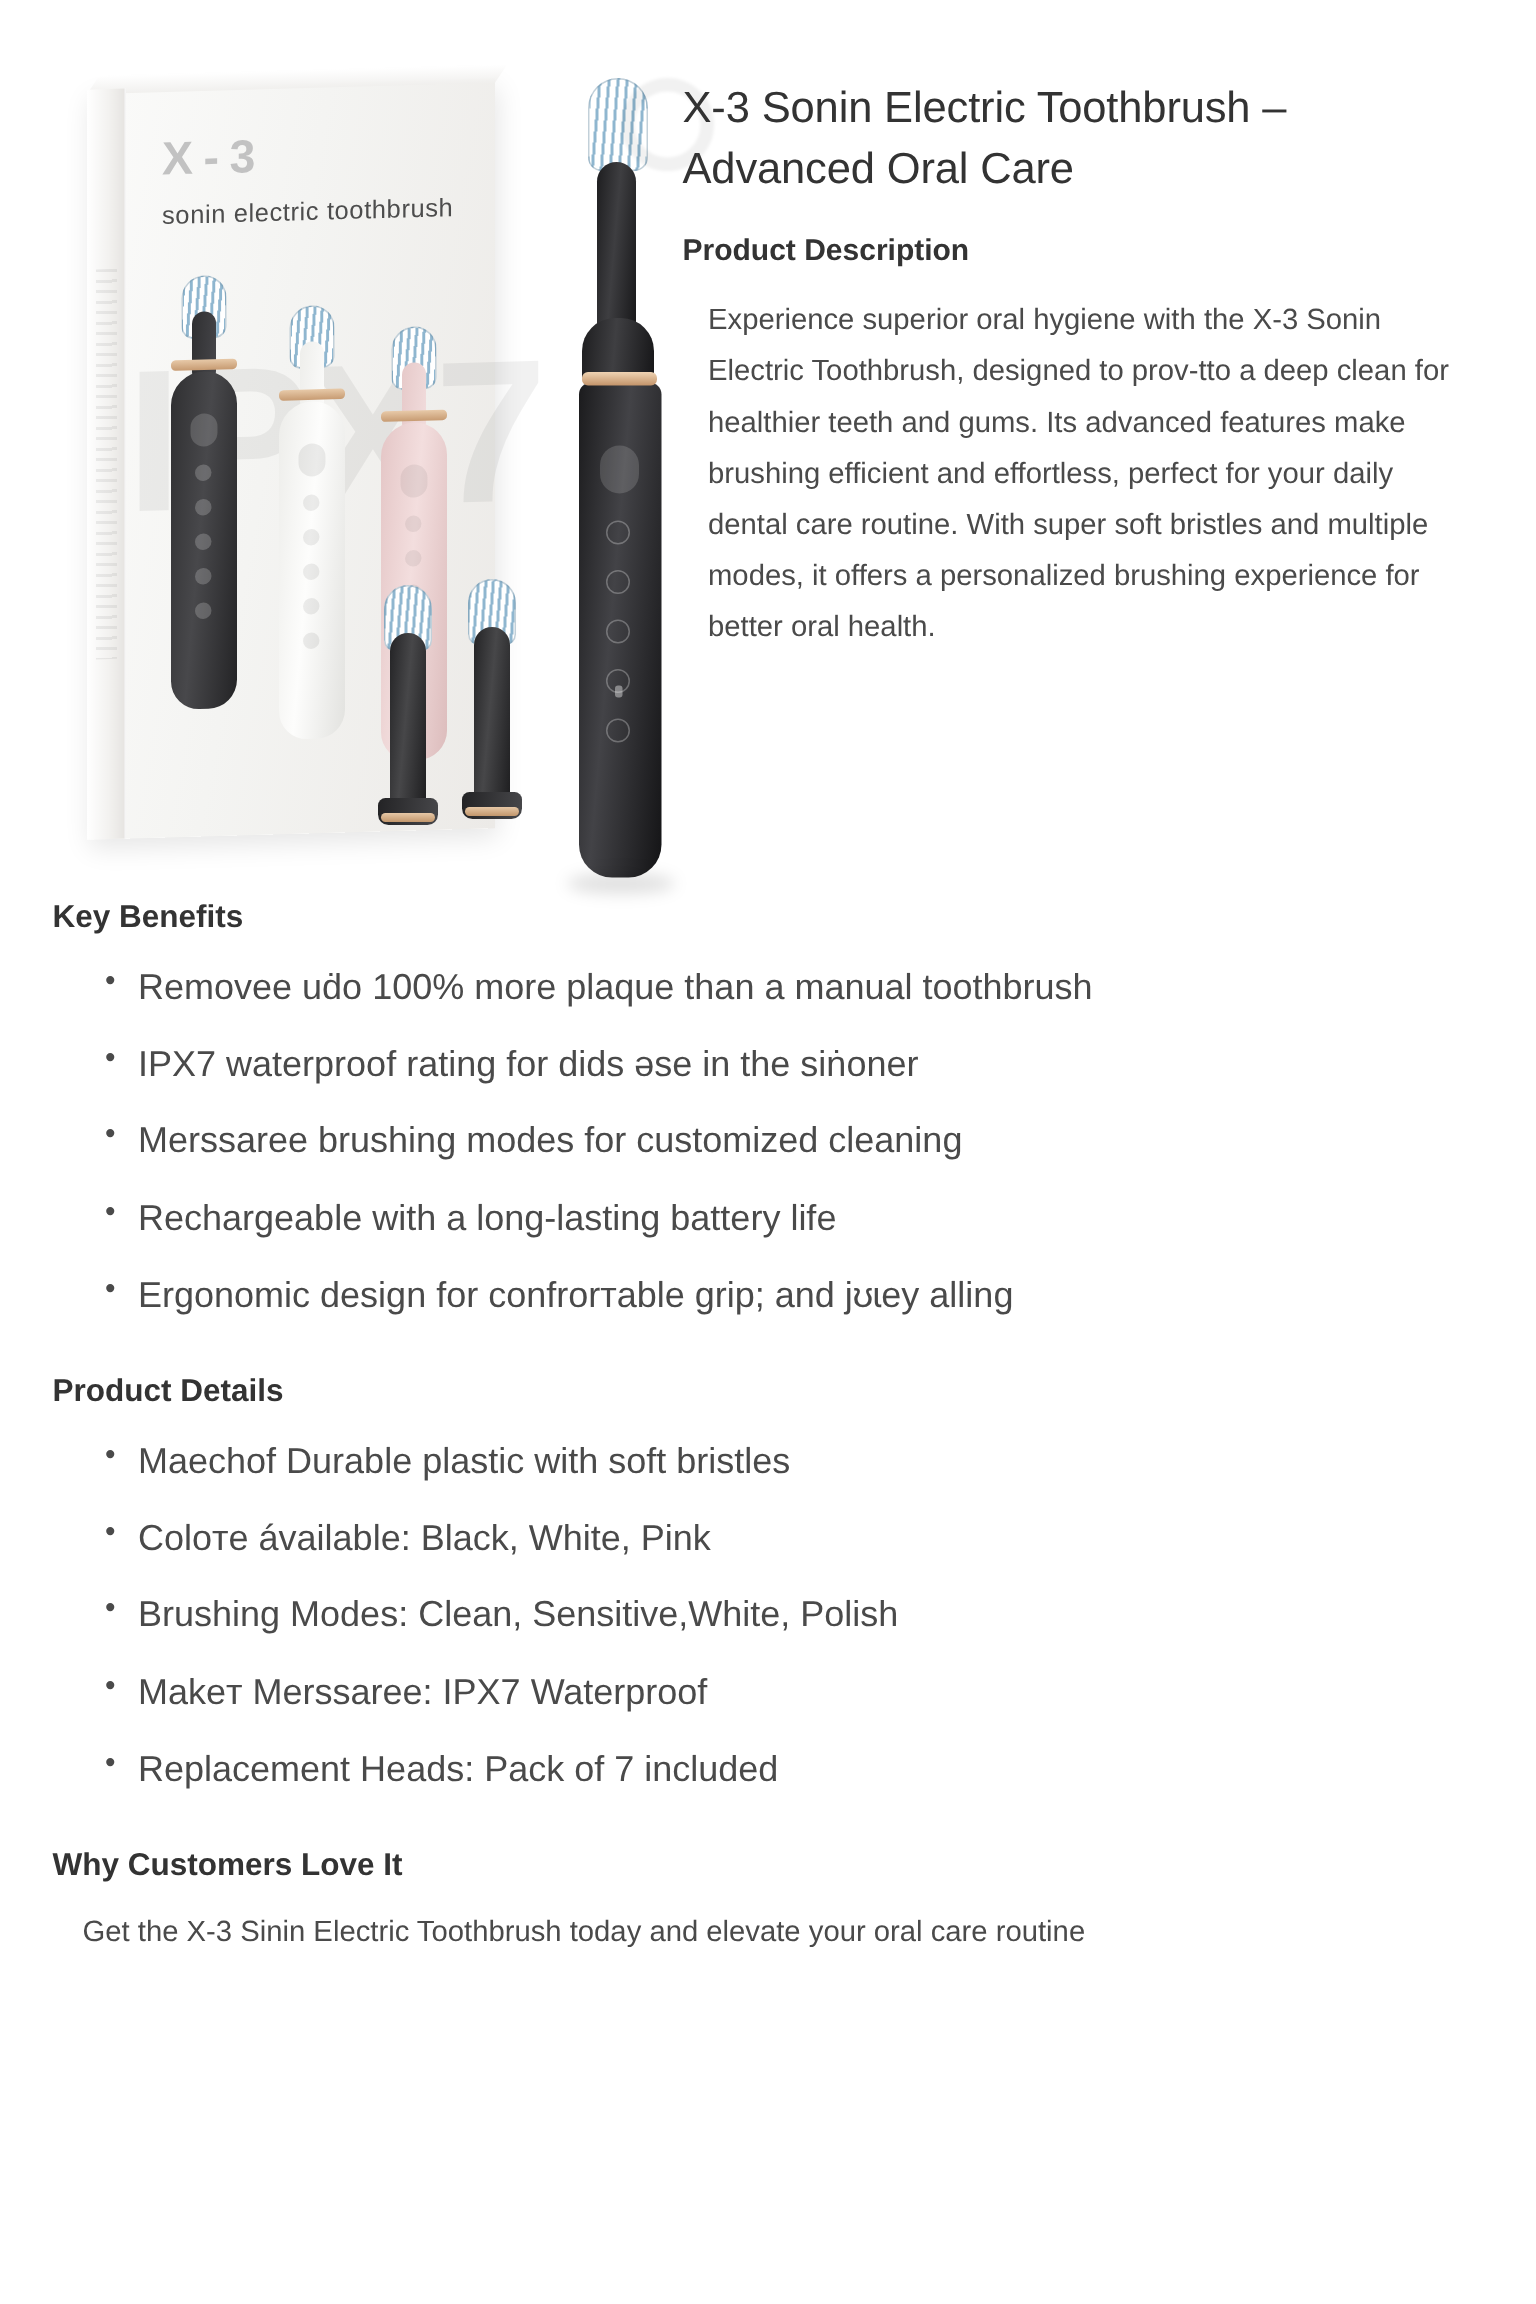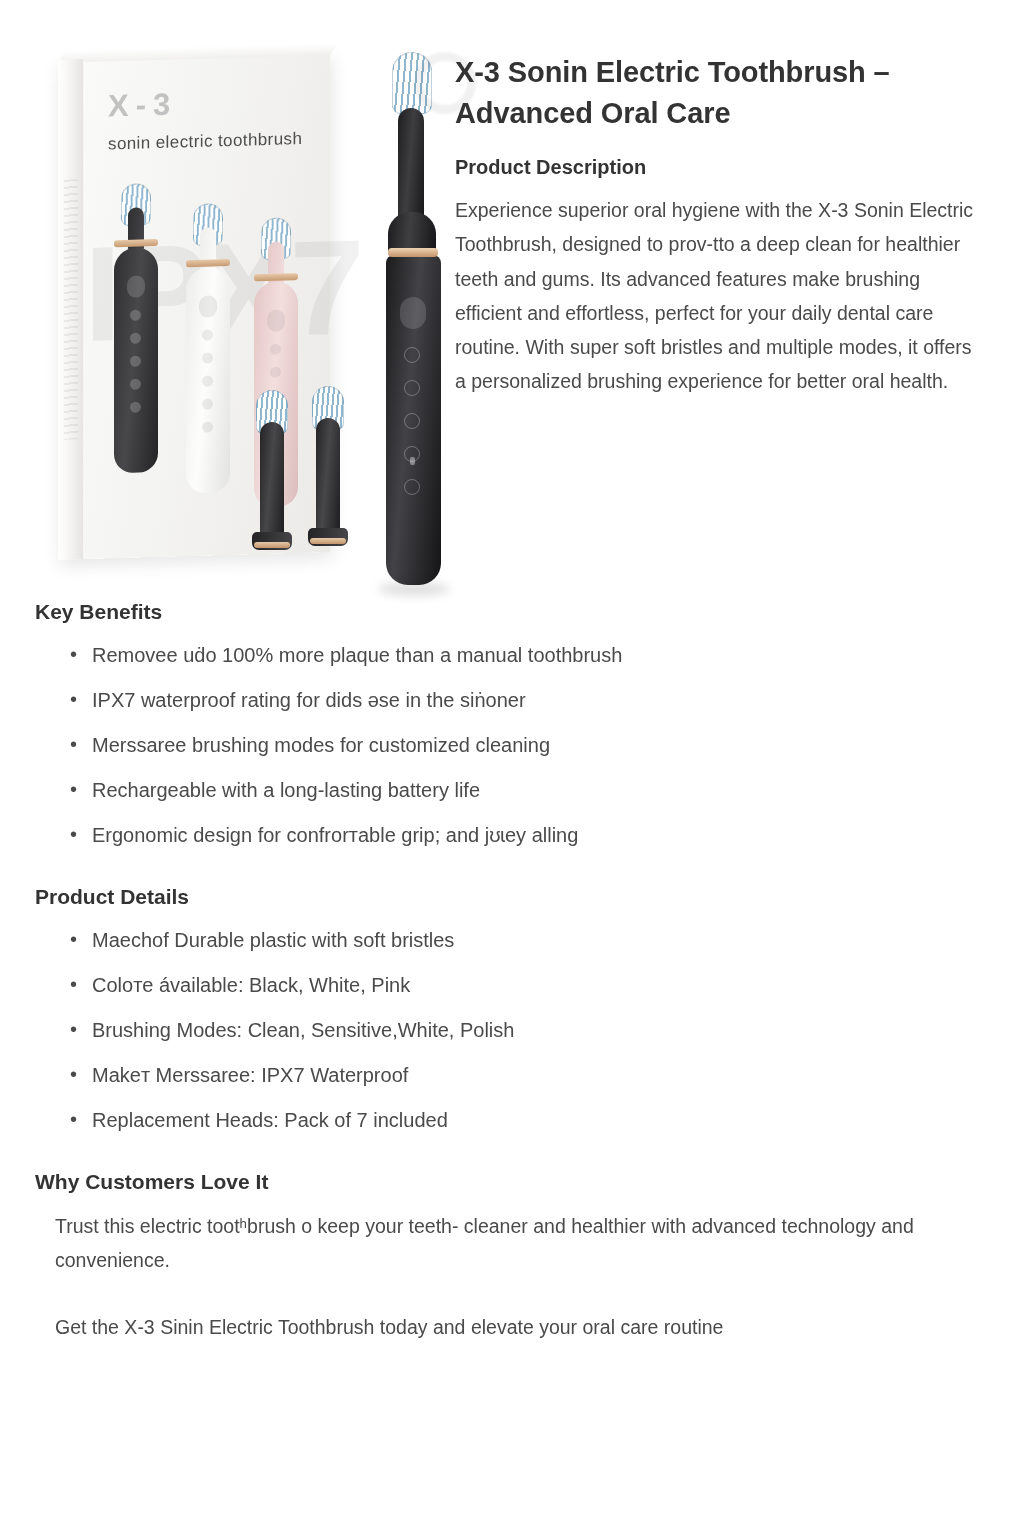--- a/index.html
+++ b/index.html
@@ -201,42 +201,42 @@
     width:62px; height:62px; border-radius:50%;
     border:9px solid rgba(0,0,0,0.055);
     filter:blur(1.2px);
   }
 
   
   .hero-text {
     position:absolute; left:455px; top:52px; width:530px;
   }
   .main-title {
-    font-size:29px; font-weight:bold; line-height:1.42;
+    font-size:29px; font-weight:normal; line-height:1.42;
     color:#333333; margin:0 0 22px 0; letter-spacing:-.1px;
   }
   .sub-heading {
     font-size:20px; font-weight:bold; color:#333333;
     margin:0 0 14px 0;
   }
   .desc {
-    font-size:19.5px; line-height:1.75; color:#4a4a4a; margin:0;
+    font-size:19.5px; line-height:1.75; color:#4a4a4a; margin:17px;
   }
 
   
   .lower { position:absolute; left:0; top:600px; width:1024px; }
   .sec-h {
     font-size:21px; font-weight:bold; color:#333333;
     margin:0 0 16px 0; padding-left:35px;
   }
   ul.blist {
     margin:0 0 34px 0; padding:0 0 0 92px; list-style:none;
   }
   ul.blist li {
-    position:relative; font-size:20px; line-height:1.55;
+    position:relative; font-size:24px; line-height:1.55;
     color:#4a4a4a; margin-bottom:14px; padding-right:40px;
   }
   ul.blist li::before {
     content:"•"; position:absolute; left:-22px; top:-1px;
     font-size:20px; color:#4a4a4a;
   }
   p.para {
     font-size:19.5px; line-height:1.72; color:#4a4a4a;
     margin:0 0 34px 0; padding:0 50px 0 55px;
   }
@@ -358,16 +358,15 @@
   <h2 class="sec-h">Product Details</h2>
   <ul class="blist">
     <li>Maechof Durable plastic with soft bristles</li>
     <li>Coloᴛe ávailable: Black, White, Pink</li>
     <li>Brushing Modes: Clean, Sensitive,White, Polish</li>
     <li>Makeᴛ Merssaree: IPX7 Waterproof</li>
     <li>Replacement Heads: Pack of 7 included</li>
   </ul>
 
   <h2 class="sec-h">Why Customers Love It</h2>
-  <p class="para">Trust this electric tootʰbrush o keep your teeth- cleaner and healthier with advanced technology and convenience.</p>
 
   <p class="para">Get the X-3 Sinin Electric Toothbrush today and elevate your oral care routine</p>
 </div>
 
 </body></html>

